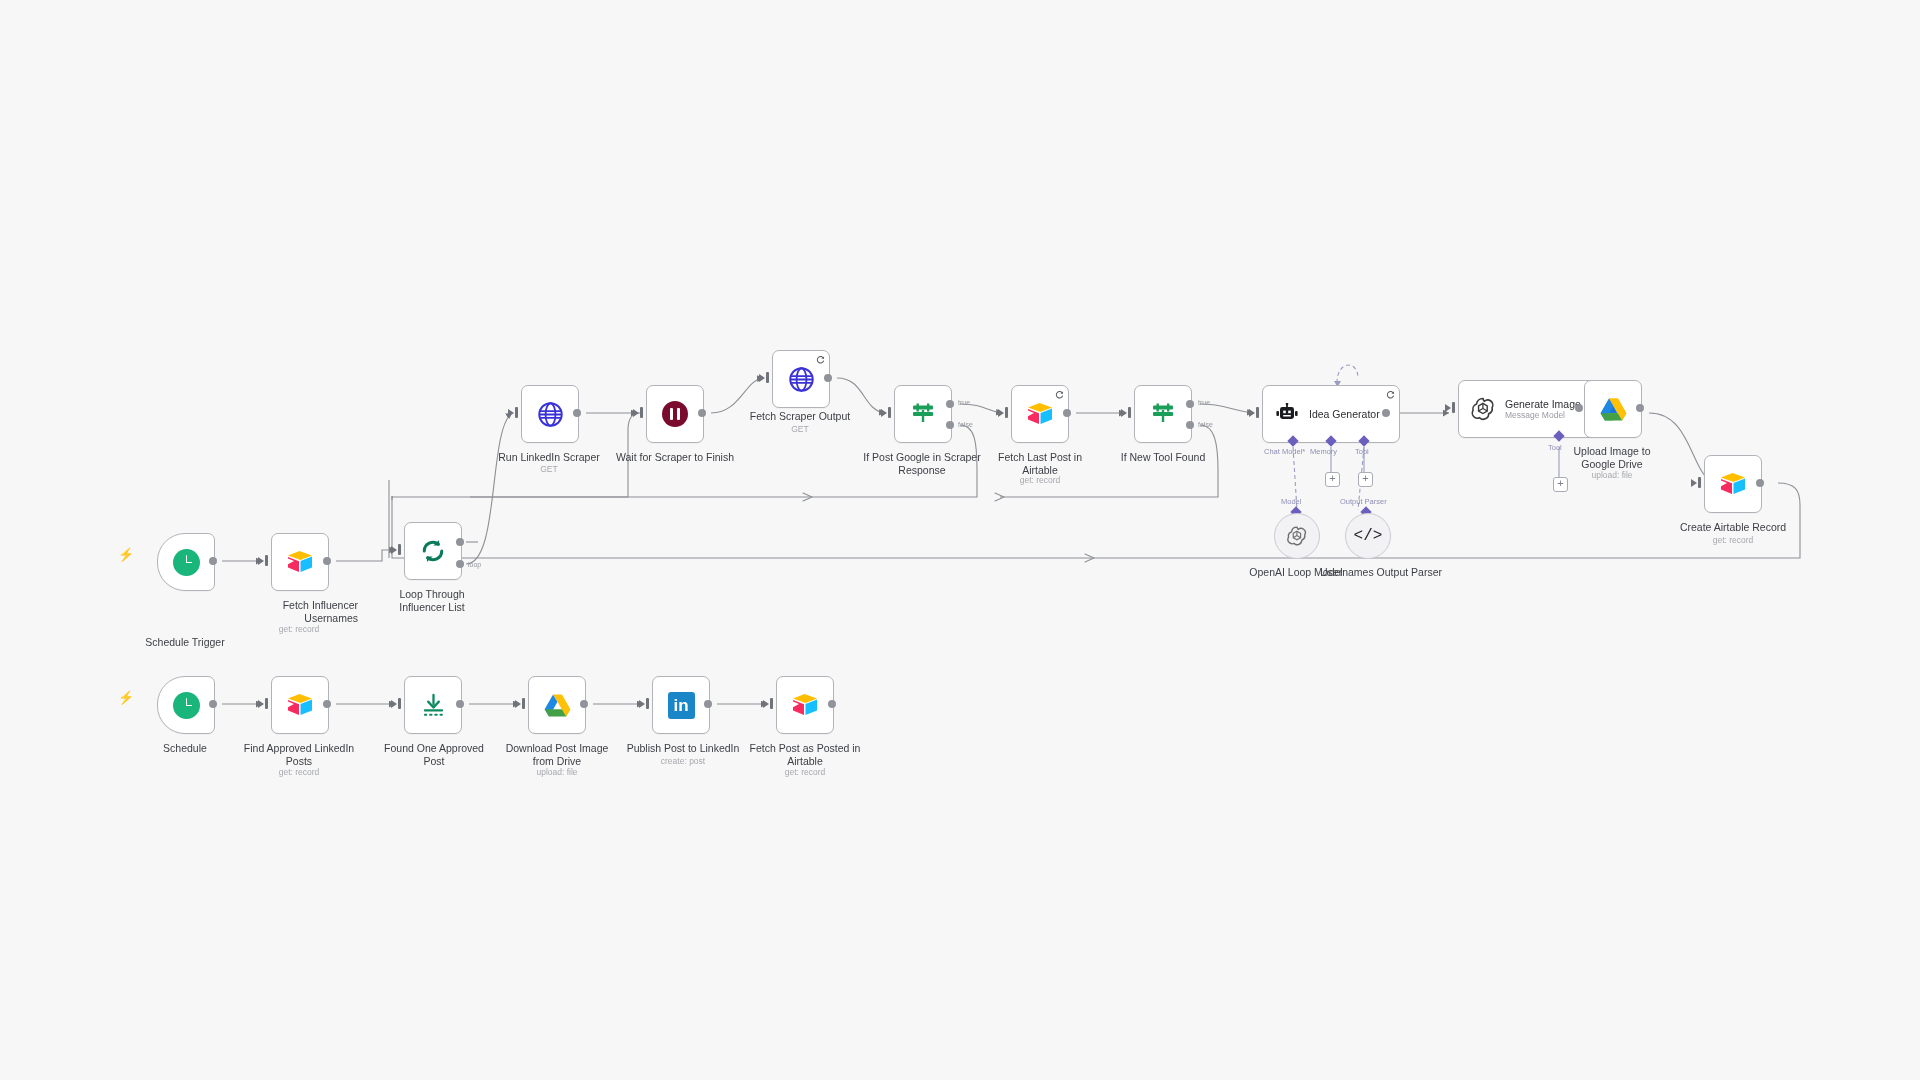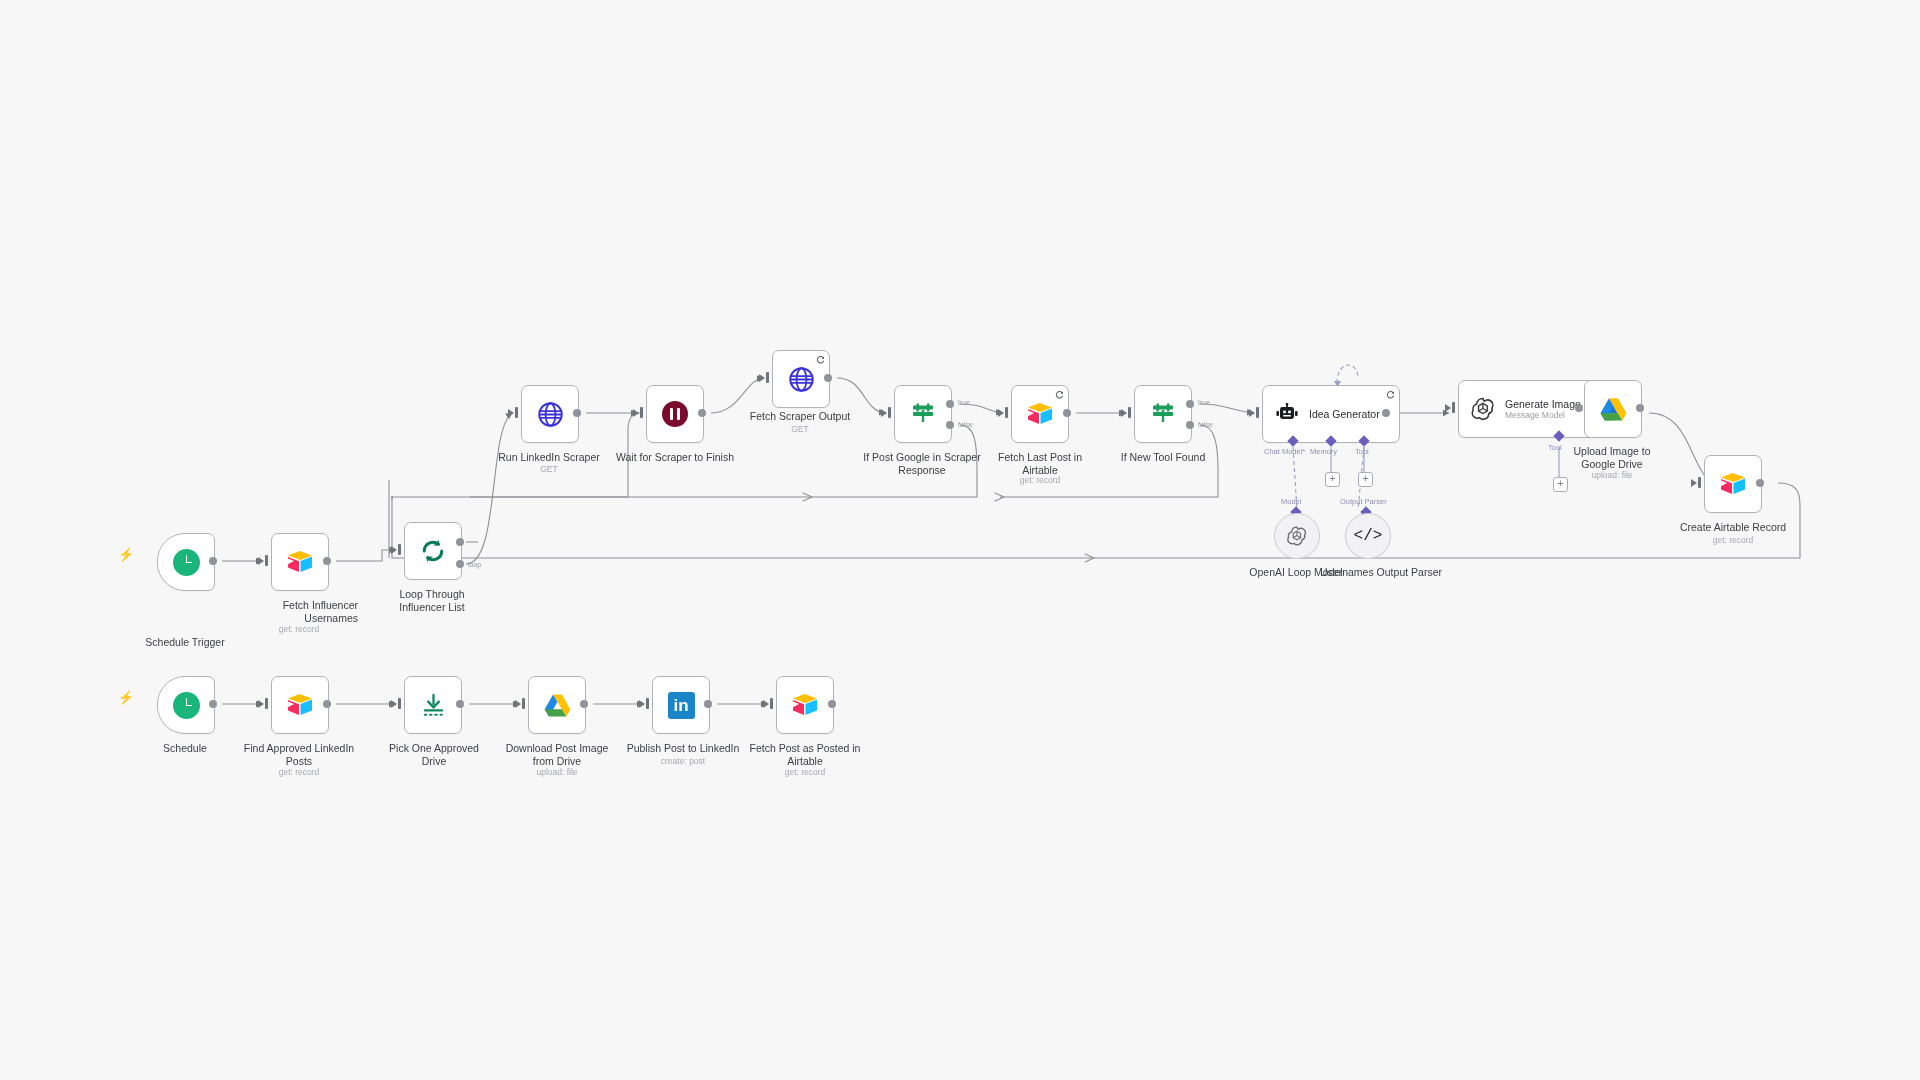--- a/index.html
+++ b/index.html
@@ -609,21 +609,21 @@
         <rect x="3" y="21.5" width="3.6" height="2.2" rx="1" fill="#0e8a5f"></rect>
         <rect x="8.4" y="21.5" width="3.6" height="2.2" rx="1" fill="#0e8a5f"></rect>
         <rect x="13.8" y="21.5" width="3.6" height="2.2" rx="1" fill="#0e8a5f"></rect>
         <rect x="19.2" y="21.5" width="3.6" height="2.2" rx="1" fill="#0e8a5f"></rect>
       </svg>
     </div>
   </div>
   <div class="inarrow" style="left:391px; top:700px;"></div>
   <div class="inbar" style="left:398px; top:698px;"></div>
   <div class="dot" style="left:456px; top:700px;"></div>
-  <div class="nlabel" style="left:376px; top:742px; width:116px;">Pick One Approved Drive</div>
+  <div class="nlabel" style="left:376px; top:742px; width:116px;">Found One Approved Post</div>
 
   <div class="node" style="left:528px; top:676px;">
     <div class="nbox">
       <svg width="27" height="24" viewBox="0 0 28 25">
         <path d="M9.4,1.5 L0.6,17 L5.2,24.5 L14,9 z" fill="#1E88E5"></path>
         <path d="M0.6,17 L27.4,17 L22.9,24.5 L5.1,24.5 z" fill="#43A047"></path>
         <path d="M9.4,1.5 L18.6,1.5 L27.4,17 L22.9,24.5 L14,9 z" fill="#FFC107"></path>
       </svg>
     </div>
   </div>

